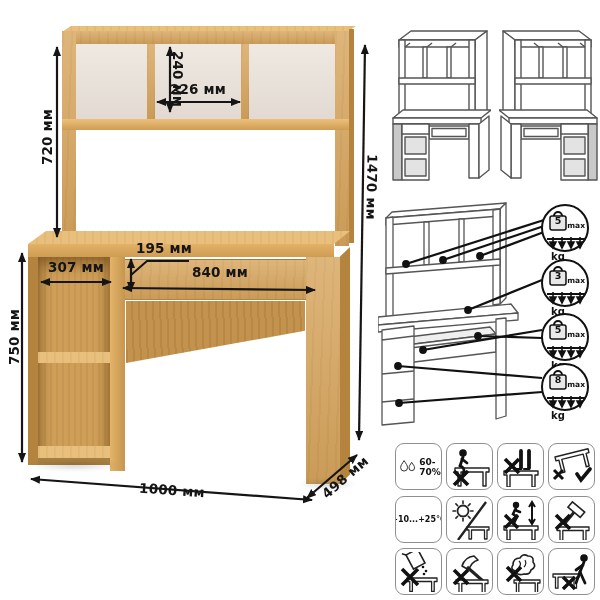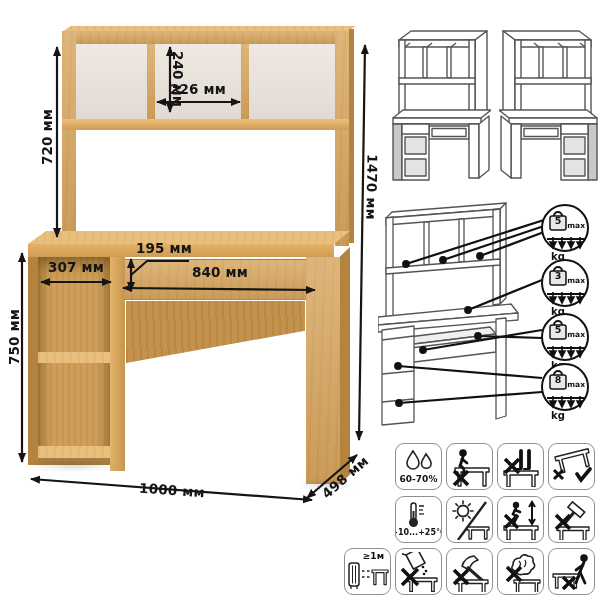--- a/index.html
+++ b/index.html
@@ -25,21 +25,21 @@
   
   .badge{position:absolute;width:48px;height:48px;border:2.5px solid #111;border-radius:50%;background:#fff;box-sizing:border-box;}
   .kb{position:absolute;left:5px;top:2px;}
   .kb-val{position:absolute;left:7px;top:11px;width:16px;text-align:center;color:#111;line-height:8px;}
   .kb-val b{font-size:9.5px;display:block;}
   .kb-val em{font-style:normal;font-size:10px;font-weight:bold;display:block;margin-top:28px;}
   .max{position:absolute;right:2px;top:15px;font-size:7.5px;font-weight:bold;color:#111;}
   .arr{position:absolute;left:3px;top:31px;}
   
   .cell{position:absolute;width:47px;height:47px;box-sizing:border-box;border:1.6px solid #8f8f8f;border-radius:9px;
-        background:#fff;display:flex;flex-direction:column;align-items:center;justify-content:center;overflow:hidden;}
+        background:#fff;display:flex;flex-direction:row;align-items:center;justify-content:center;overflow:hidden;}
   .cell .lbl{font-size:9px;font-weight:bold;color:#111;line-height:10px;}
   .cell .lbl.small{font-size:8px;}
   .cell .lbl.top{position:absolute;top:2px;right:6px;}
   .ico{display:block;}
 </style>
 </head>
 <body>
 
 <div class="canvas">
 
@@ -411,41 +411,20 @@
           <path d="M0,0 h32 v3.5 h-3 v10 h-2.8 v-10 h-20.4 v10 h-2.8 v-10 h-3 z" fill="#fff" stroke="#222" stroke-width="1.3" stroke-linejoin="round"></path>
         </g>
       <g transform="translate(24,10) rotate(40)">
         <rect x="-8" y="-4" width="16" height="7" fill="#fff" stroke="#222" stroke-width="1.6"></rect>
         <line x1="0" y1="3" x2="0" y2="19" stroke="#222" stroke-width="3"></line>
       </g>
       <path d="M4,15 L18,29 M18,15 L4,29" stroke="#111" stroke-width="3.6"></path>
     </svg>
   </div>
 
-  <div class="cell" style="left:344px;top:548px">
-    <div class="lbl top">≥1м</div>
-    <svg class="ico" style="margin-top:10px" width="42" height="30" viewBox="0 0 42 30">
-      <rect x="2" y="1" width="10" height="23" rx="2.5" fill="#fff" stroke="#222" stroke-width="1.5"></rect>
-      <g stroke="#222" stroke-width="1">
-          <line x1="5.5" y1="3.5" x2="5.5" y2="21.5"></line>
-          <line x1="8.5" y1="3.5" x2="8.5" y2="21.5"></line>
-        </g>
-      <g stroke="#222" stroke-width="1.3">
-          <line x1="4" y1="24" x2="4" y2="27"></line>
-          <line x1="10" y1="24" x2="10" y2="27"></line>
-        </g>
-      <g stroke="#222" stroke-width="1.5" stroke-dasharray="2.5,2.5">
-          <line x1="15" y1="9" x2="24" y2="9"></line>
-          <line x1="15" y1="15" x2="24" y2="15"></line>
-        </g>
-      <g transform="translate(25,8)">
-          <path d="M0,0 h16 v2.6 h-1.8 v12 h-2.2 v-12 h-8 v12 h-2.2 v-12 h-1.8 z" fill="#fff" stroke="#222" stroke-width="1.2" stroke-linejoin="round"></path>
-        </g>
-    </svg>
-  </div>
   <div class="cell" style="left:395px;top:548px">
     <svg class="ico" width="40" height="40" viewBox="0 0 40 40">
       <g transform="translate(7,3) rotate(-28)">
         <rect x="0" y="0" width="13" height="16" fill="#fff" stroke="#222" stroke-width="1.6"></rect>
         <line x1="0" y1="0" x2="-3" y2="-3" stroke="#222" stroke-width="1.4"></line>
         <line x1="13" y1="0" x2="16" y2="-3" stroke="#222" stroke-width="1.4"></line>
       </g>
       <g fill="#111">
           <circle cx="24" cy="15" r="1.3"></circle>
           <circle cx="27" cy="19" r="1.3"></circle>

